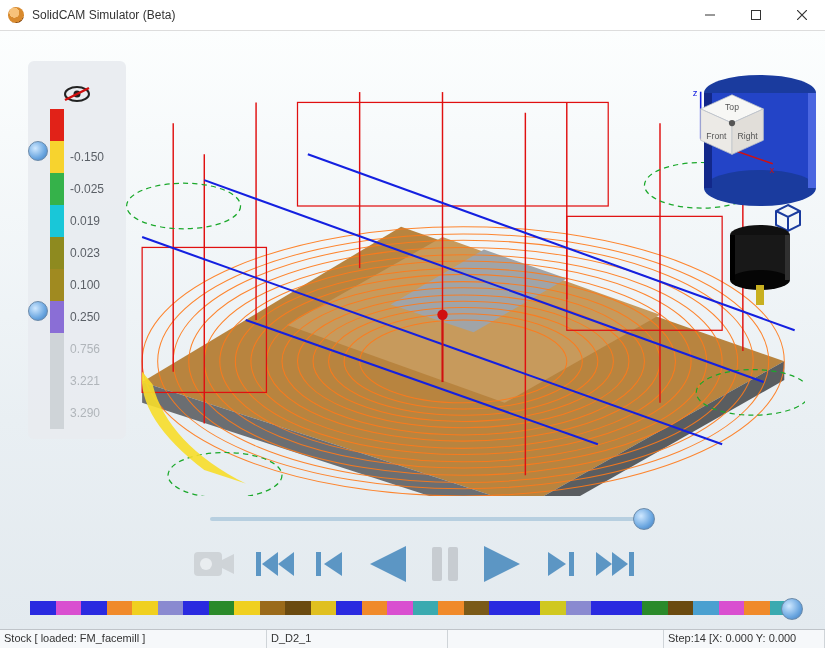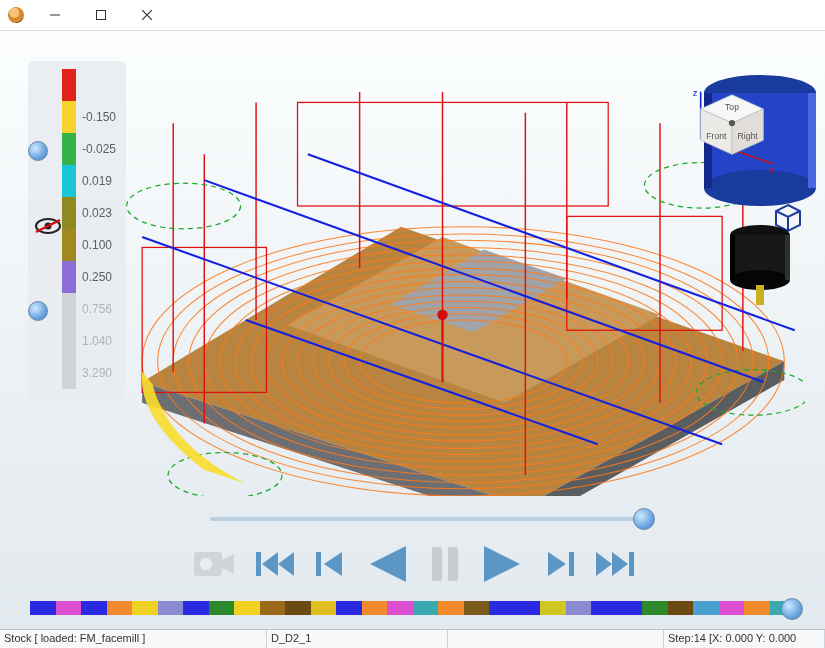--- a/index.html
+++ b/index.html
@@ -43,22 +43,22 @@
     background: linear-gradient(#fcfefe, #e9eff3 65%, #e3eaef);
     overflow: hidden;
   }
   
   .legend {
     position: absolute;
     left: 28px; top: 30px;
     width: 86px;
     background: rgba(232,236,240,0.92);
     border-radius: 6px;
-    padding: 8px 6px 10px 6px;
-    display: flex; 
+    padding: 24px 6px 10px 6px;
+    display: flex; flex-direction: column;
     align-items: center;
   }
   .legend .eye { margin-bottom: 6px; }
   .legend .row {
     display: flex; align-items: center;
     height: 32px;
     width: 100%;
   }
   .legend .bar {
     width: 14px; height: 100%;
@@ -160,20 +160,21 @@
     white-space: nowrap;
     overflow: hidden;
   }
   .status .spacer { flex: 1; border-right: 1px solid #cfd4d8; }
 </style>
 </head>
 <body>
 
 <div class="titlebar">
   <div class="app-icon"></div>
+  <div class="title">SolidCAM Simulator (Beta)</div>
   <div class="winbtn">
     <svg viewBox="0 0 10 10">
         <path d="M0 5 H10" stroke="#333" stroke-width="1"></path>
       </svg>
   </div>
   <div class="winbtn">
     <svg viewBox="0 0 10 10">
         <rect x="0.5" y="0.5" width="9" height="9" fill="none" stroke="#333" stroke-width="1"></rect>
       </svg>
   </div>
@@ -321,21 +322,21 @@
         <div class="row">
           <div class="bar" style="background: rgb(138, 110, 214);"></div>
           <div class="lbl">0.250</div>
         </div>
         <div class="row">
           <div class="bar" style="background: rgb(207, 212, 216);"></div>
           <div class="lbl muted">0.756</div>
         </div>
         <div class="row">
           <div class="bar" style="background: rgb(207, 212, 216);"></div>
-          <div class="lbl muted">1.040</div>
+          <div class="lbl muted">3.221</div>
         </div>
         <div class="row">
           <div class="bar" style="background: rgb(207, 212, 216);"></div>
           <div class="lbl muted">3.290</div>
         </div>
       </div>
     <div class="marker" style="top: 80px;"></div>
     <div class="marker" style="top: 240px;"></div>
   </div>
 

